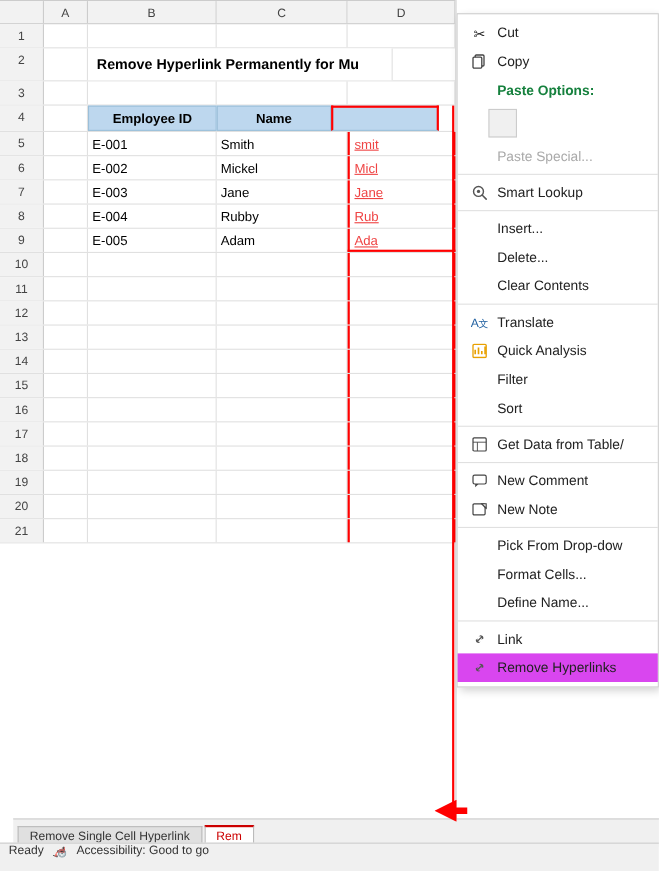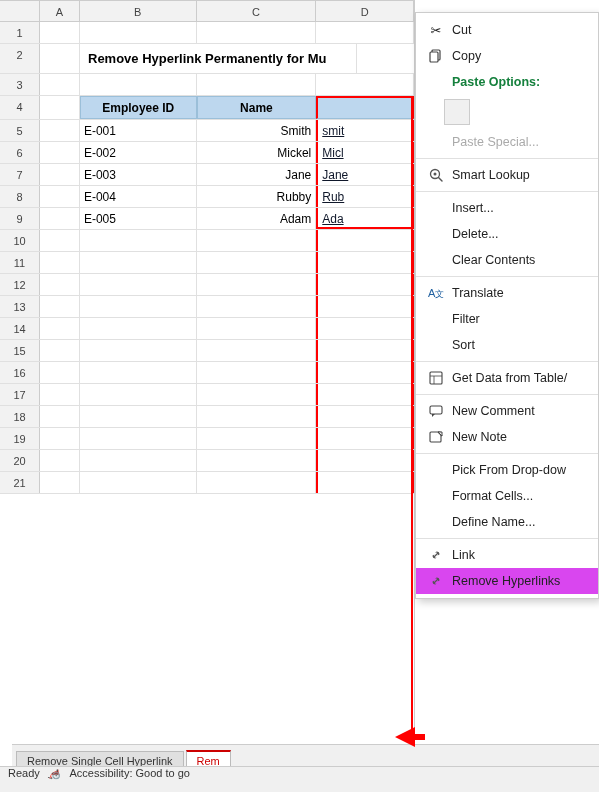--- a/index.html
+++ b/index.html
@@ -73,21 +73,21 @@
     .cell {
       border-right: 1px solid #e0e0e0;
       line-height: 22px;
       padding: 0 4px;
       font-size: 12px;
       overflow: hidden;
       white-space: nowrap;
     }
     .cell.col-a { width: 40px; }
     .cell.col-b { width: 117px; }
-    .cell.col-c { width: 120px; text-align: right; }
+    .cell.col-c { width: 120px; }
     .cell.col-d { width: 98px; }
 
     
     .title-cell {
       background: #fff;
       font-weight: bold;
       font-size: 13px;
       padding: 0 8px;
       display: flex;
       align-items: center;
@@ -99,21 +99,21 @@
       font-weight: bold;
       text-align: center;
       border: 1px solid #9bbfd9;
       justify-content: center;
       display: flex;
       align-items: center;
     }
 
     
     .link-cell {
-      color: #0f172a;
+      color: #ef4444;
       text-decoration: underline;
     }
 
     
     .red-border-col {
       border-left: 2px solid red !important;
       border-right: 2px solid red !important;
     }
     .red-border-top {
       border-top: 2px solid red !important;
@@ -256,21 +256,21 @@
     <div class="cell col-a"></div>
     <div class="cell col-b"></div>
     <div class="cell col-c"></div>
     <div class="cell col-d"></div>
   </div>
 
   <div class="sheet-row" style="height:24px;">
     <div class="row-num">4</div>
     <div class="cell col-a"></div>
     <div class="cell header-cell" style="width:117px;">Employee ID</div>
-    <div class="cell header-cell" style="width:120px;">Name</div>
+    <div class="cell header-cell" style="width:104px;">Name</div>
     <div class="cell header-cell red-border-col red-border-top" style="width:98px; background:#bdd7ee;"></div>
   </div>
 
   <div class="sheet-row">
     <div class="row-num">5</div>
     <div class="cell col-a"></div>
     <div class="cell col-b">E-001</div>
     <div class="cell col-c">Smith</div>
     <div class="cell col-d link-cell red-border-col">smit</div>
   </div>
@@ -462,20 +462,32 @@
   <div class="menu-item">
     <span class="menu-icon">
       <svg width="16" height="14" viewBox="0 0 16 14">
           <text x="0" y="11" font-size="11" fill="#2060a0">A</text>
           <text x="7" y="11" font-size="9" fill="#2060a0">文</text>
         </svg>
     </span>
     <span>Translate</span>
   </div>
 
+  <div class="menu-item">
+    <span class="menu-icon">
+      <svg width="14" height="14" viewBox="0 0 14 14">
+          <rect x="1" y="1" width="12" height="12" rx="1" fill="none" stroke="#e8a000" stroke-width="1.2"></rect>
+          <line x1="3" y1="10" x2="3" y2="6" stroke="#e8a000" stroke-width="1.5"></line>
+          <line x1="6" y1="10" x2="6" y2="4" stroke="#e8a000" stroke-width="1.5"></line>
+          <line x1="9" y1="10" x2="9" y2="7" stroke="#e8a000" stroke-width="1.5"></line>
+          <line x1="12" y1="10" x2="12" y2="3" stroke="#e8a000" stroke-width="1.5"></line>
+        </svg>
+    </span>
+    <span>Quick Analysis</span>
+  </div>
 
   <div class="menu-item">
     <span class="menu-icon"></span>
     <span>Filter</span>
   </div>
 
   <div class="menu-item">
     <span class="menu-icon"></span>
     <span>Sort</span>
   </div>

